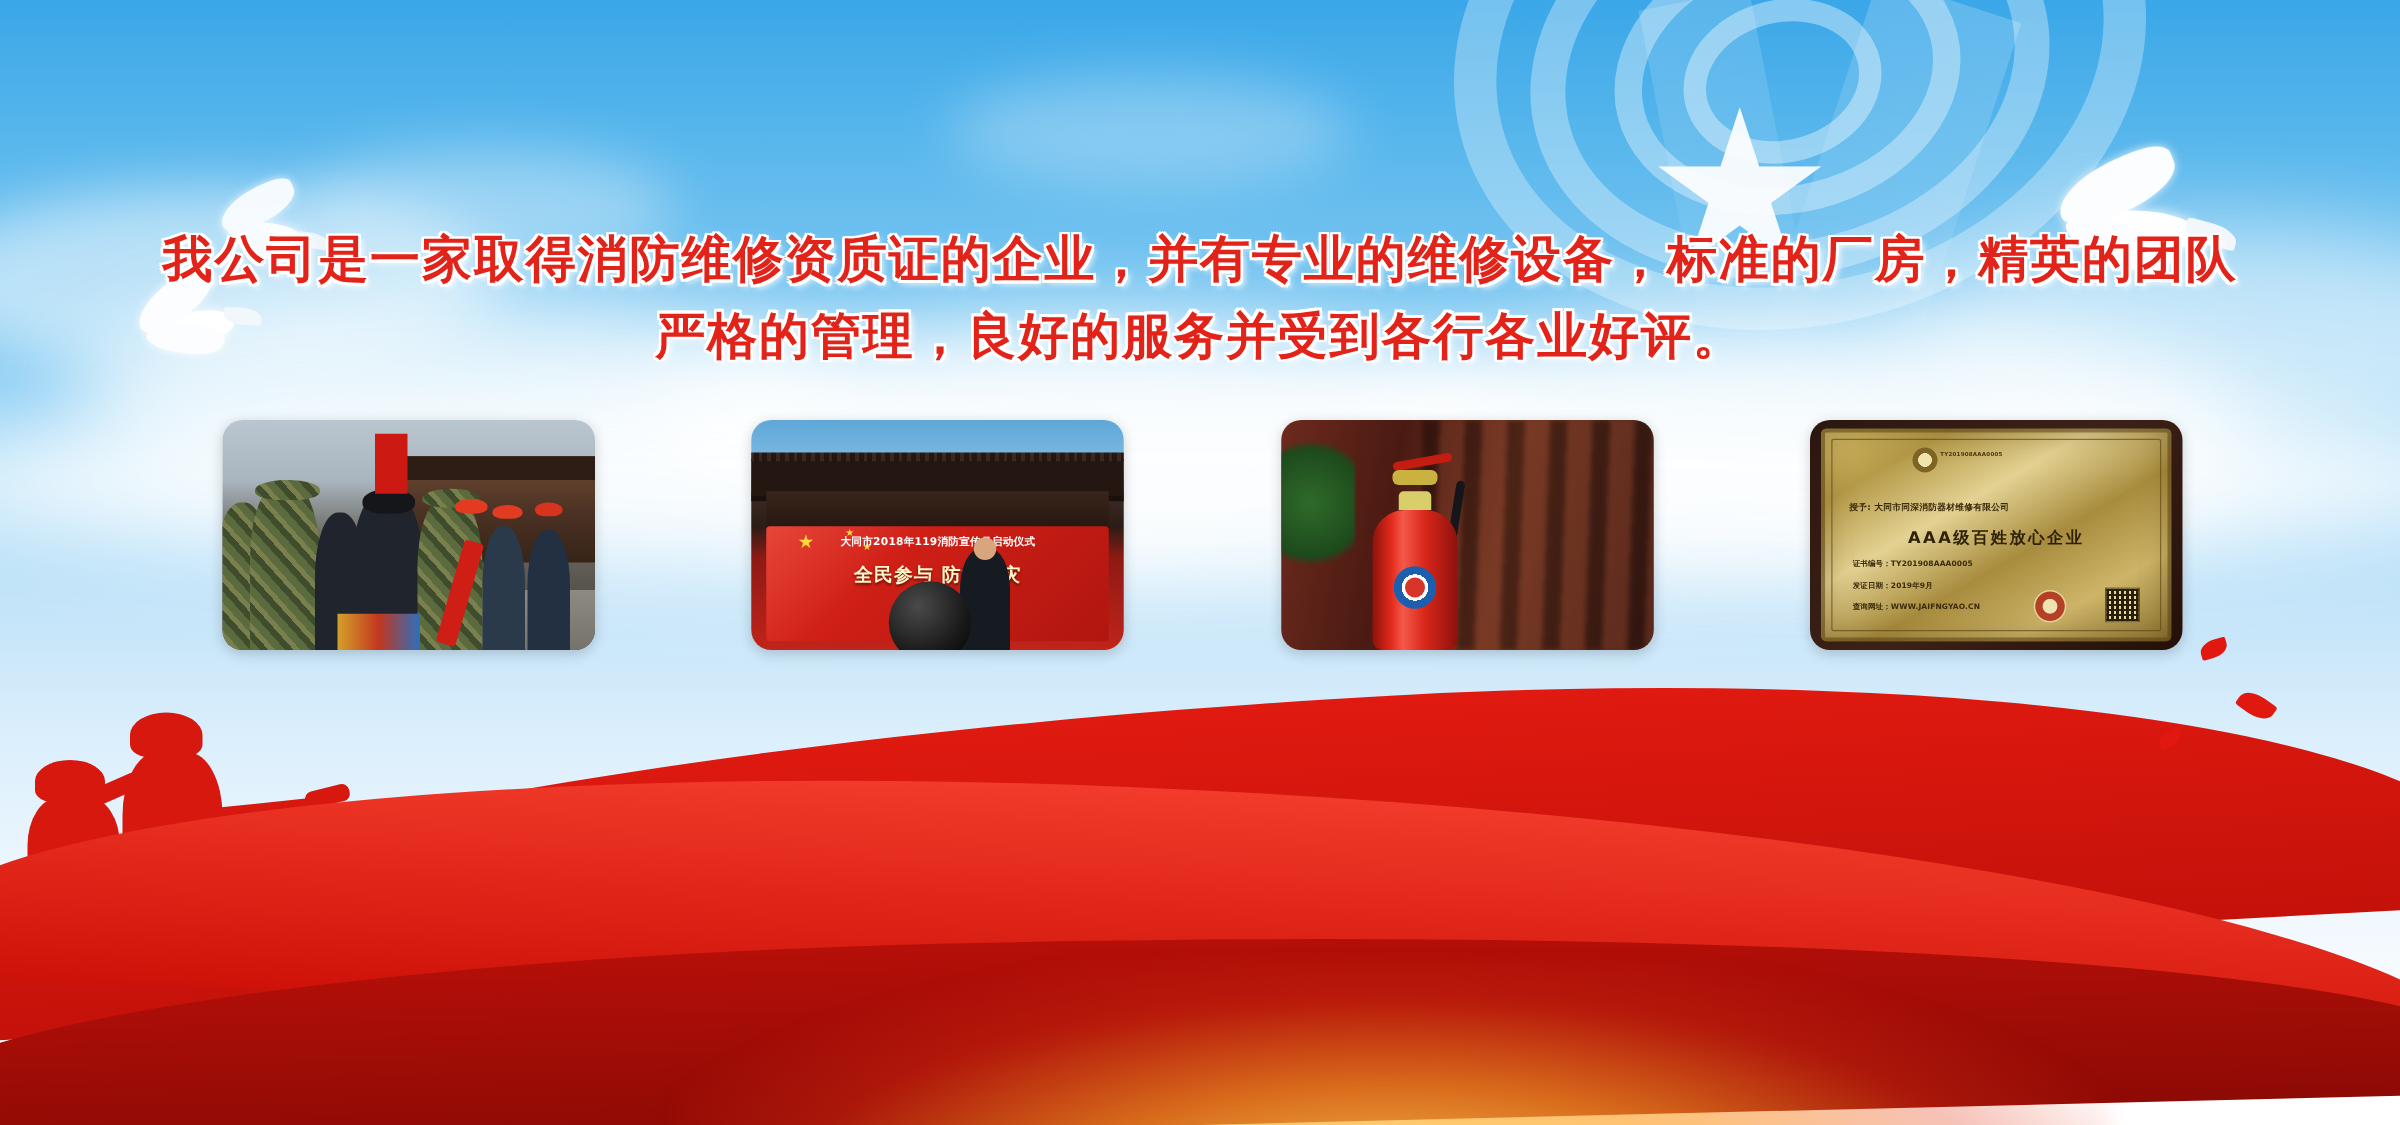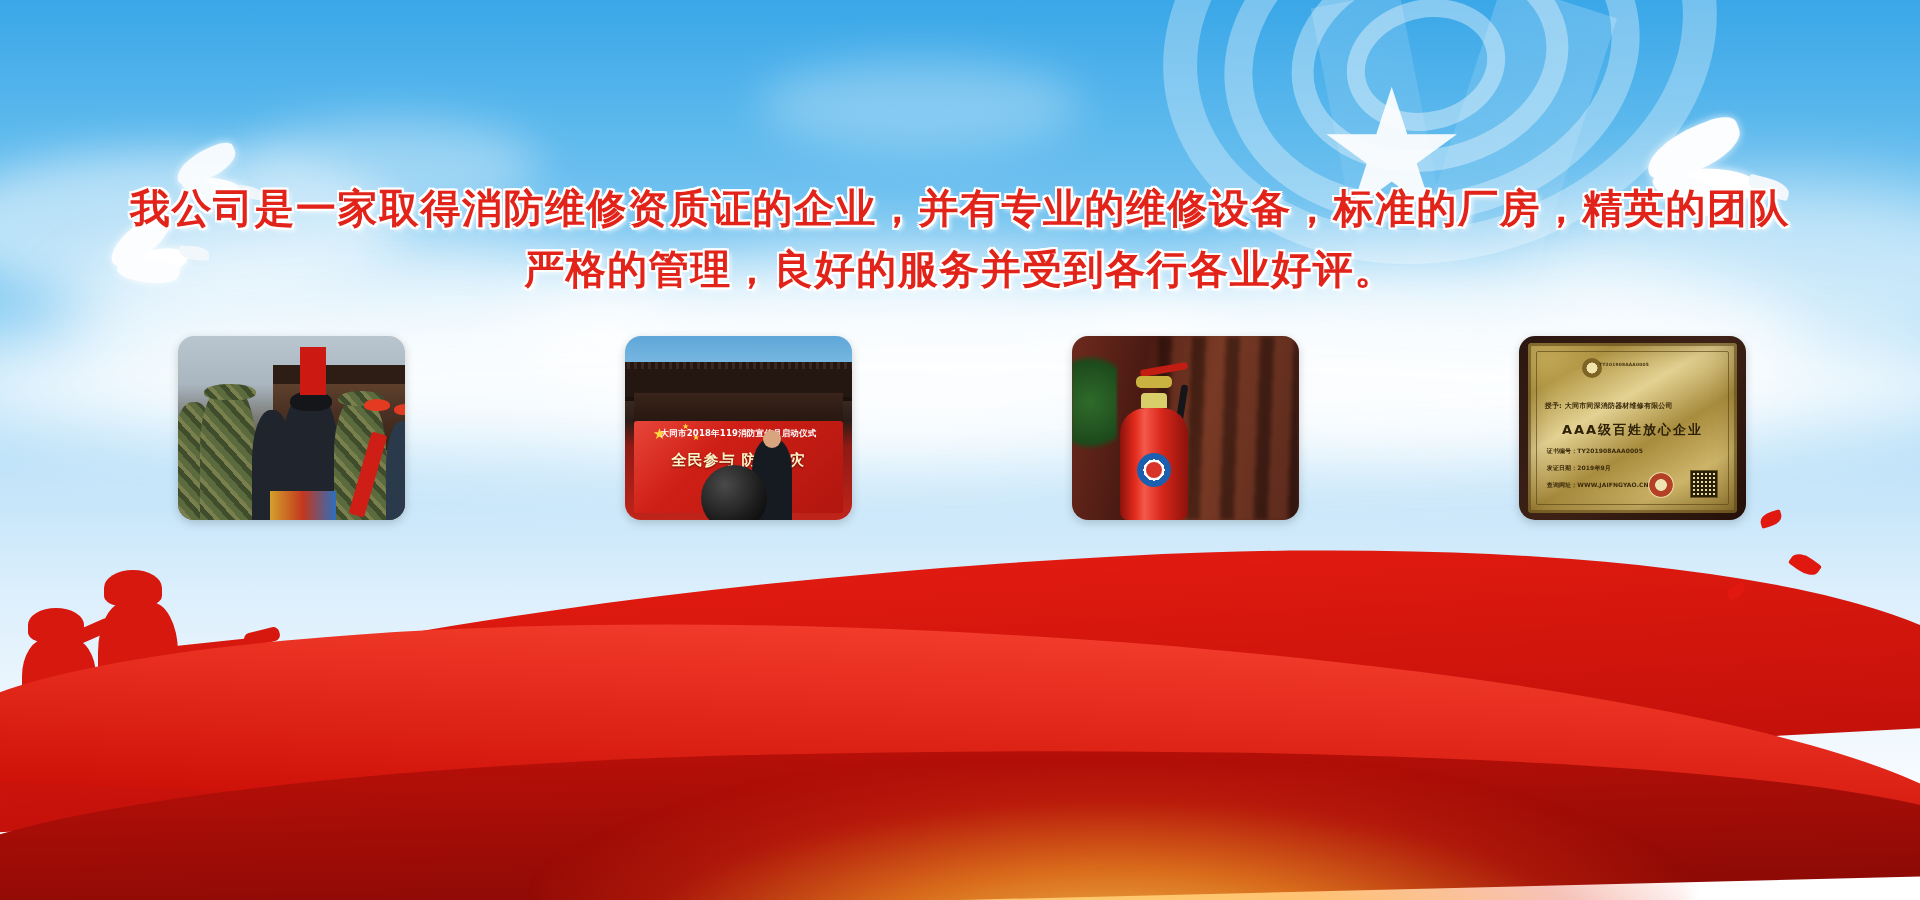--- a/index.html
+++ b/index.html
@@ -89,21 +89,21 @@
     position: absolute;
     top: 336px;
     left: 178px;
     width: 1568px;
     height: 184px;
     display: flex;
     justify-content: space-between;
     z-index: 45;
   }
   .photo {
-    width: 227px; height: 184px;
+    width: 298px; height: 184px;
     border-radius: 16px;
     overflow: hidden;
     position: relative;
     box-shadow: 0 3px 10px rgba(0,0,0,.18);
     background: #888;
   }
   .photo .inner { position: absolute; inset: 0; overflow: hidden; }
 
   
   .p1 { background: linear-gradient(180deg,#b9c6cf 0%, #a9b6c0 26%, #6d6a62 50%, #3f3a35 100%); }

